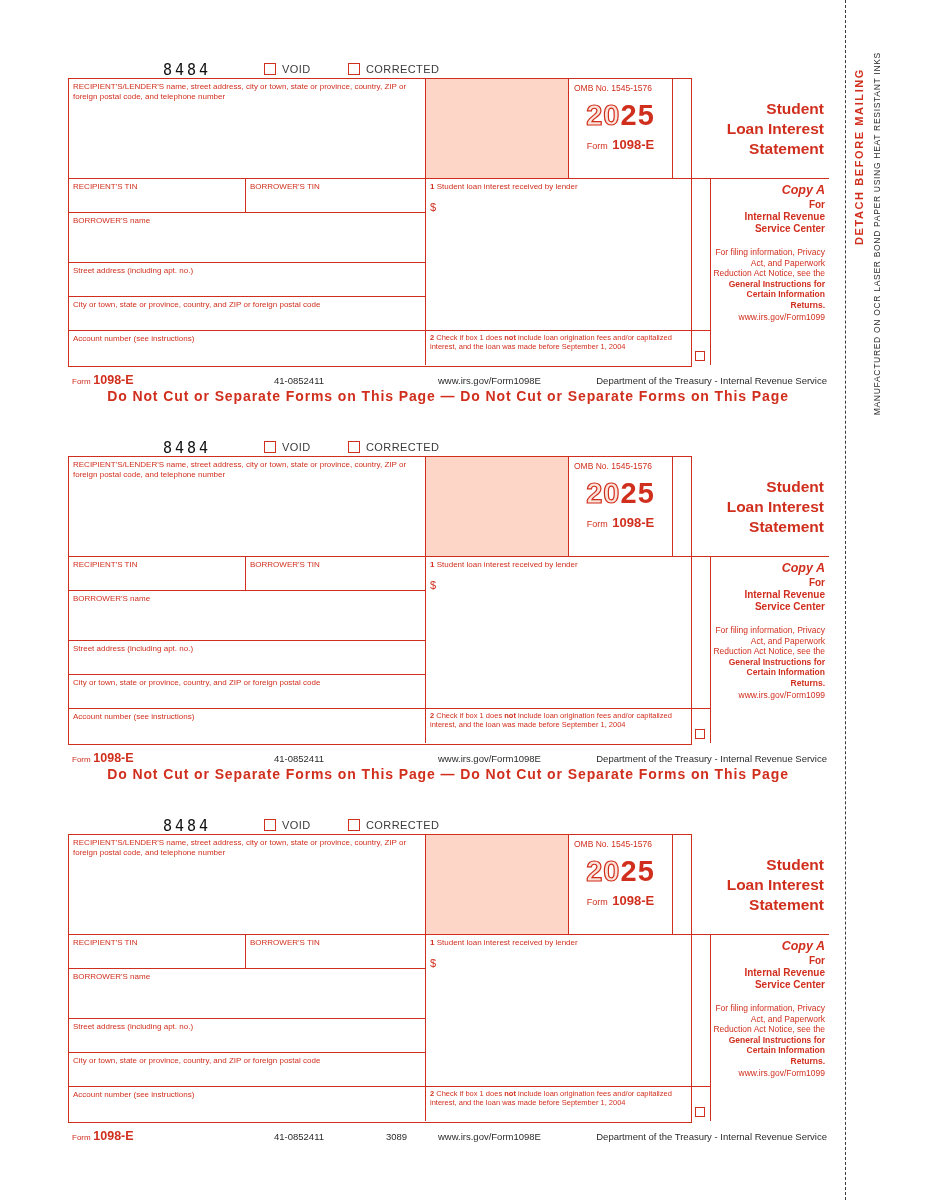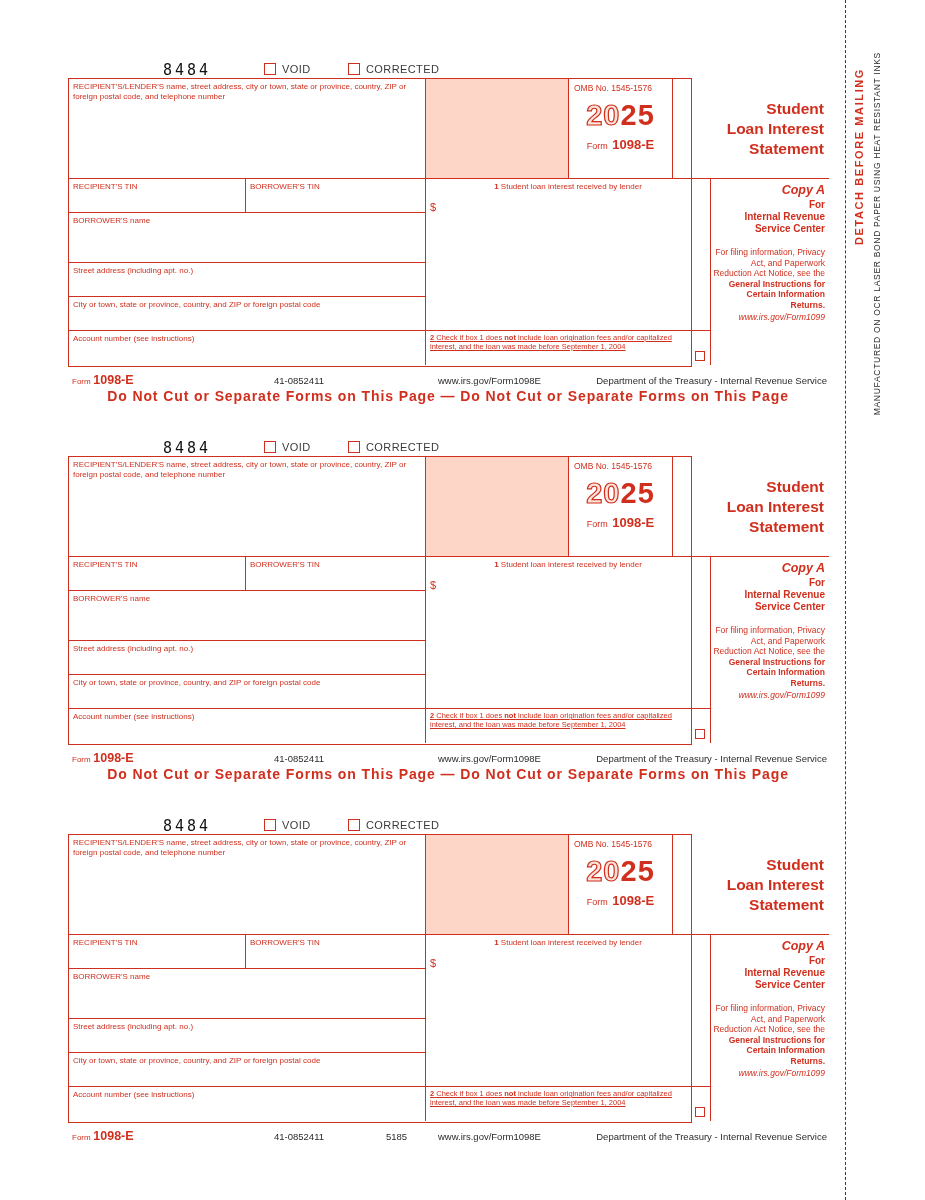--- a/index.html
+++ b/index.html
@@ -40,32 +40,32 @@
   .omb-lbl{font-size:8.5px;color:var(--red);padding:4px 0 0 5px;}
   .year{text-align:center;font-size:29px;font-weight:bold;margin-top:6px;letter-spacing:1px;color:var(--red);}
   .y-outline{color:#fbe3da;-webkit-text-stroke:1.2px var(--red);}
   .y-solid{color:var(--red);}
   .formno{text-align:center;margin-top:3px;color:var(--red);}
   .formno .fw{font-size:9px;}
   .formno .fn{font-size:13px;font-weight:bold;}
 
   .title{white-space:pre-line;text-align:right;padding:20px 5px 0 0;font-size:15.5px;line-height:20px;font-weight:bold;color:var(--red);}
 
-  .box1-label{font-size:8px;color:var(--red);padding:3px 4px 0 4px;text-align:center;}
+  .box1-label{font-size:8px;color:var(--red);padding:3px 4px 0 4px;}
   .boxnum{font-weight:bold;}
   .dollar{position:absolute;left:4px;top:22px;font-size:11px;color:var(--red);}
 
   .copycol{padding:4px 4px 0 2px;text-align:right;color:var(--red);}
   .copy-a{font-size:12.5px;font-weight:bold;margin-bottom:2px;font-style:italic;}
   .copy-for{white-space:pre-line;font-size:10px;line-height:12px;font-weight:bold;margin-bottom:12px;}
   .filing{font-size:8.5px;line-height:10.5px;}
   .filing .fb{font-weight:bold;}
-  .filing-url{font-size:8.5px;font-style:italic;margin-top:2px;}
-
-  .box2-text{font-size:7.5px;line-height:8.8px;color:var(--red);padding:3px 26px 0 4px;text-decoration:underline;}
+  .filing-url{font-size:8.5px;margin-top:2px;}
+
+  .box2-text{font-size:7.5px;line-height:8.8px;color:var(--red);padding:3px 26px 0 4px;}
   .cb2{position:absolute;right:5px;bottom:4px;width:10px;height:10px;border:1px solid var(--red);background:#fff;}
 
   
   .foot{position:absolute;top:310px;left:68px;width:760px;height:16px;font-size:9.5px;color:#2b2b2b;}
   .foot .f-form{position:absolute;left:4px;top:1px;color:var(--red);}
   .foot .f-form .fw{font-size:8px;}
   .foot .f-form .fn{font-size:12.5px;font-weight:bold;}
   .foot .f-code{position:absolute;left:206px;top:3px;}
   .foot .f-vendor{position:absolute;left:318px;top:3px;}
   .foot .f-url{position:absolute;left:370px;top:3px;}
@@ -303,21 +303,21 @@
 
       <div class="cell br" style="left:357px;top:252px;width:285px;height:34px;">
         <div class="box2-text"><span class="boxnum">2</span> <span>Check if box 1 does </span><span class="boxnum">not</span><span> include loan origination fees and/or capitalized interest, and the loan was made before September 1, 2004</span></div>
         <span class="cb2"></span>
       </div>
     </div>
 
     <div class="foot">
       <span class="f-form"><span class="fw">Form</span> <span class="fn">1098-E</span></span>
       <span class="f-code">41-0852411</span>
-      <span class="f-vendor">5185</span>
+      <span class="f-vendor">3089</span>
       <span class="f-url">www.irs.gov/Form1098E</span>
       <span class="f-dept">Department of the Treasury - Internal Revenue Service</span>
     </div>
 
   </div>
 </div>
 
   <div class="dashline"></div>
   <div class="side side-red">DETACH BEFORE MAILING</div>
   <div class="side side-black">MANUFACTURED ON OCR LASER BOND PAPER USING HEAT RESISTANT INKS</div>

